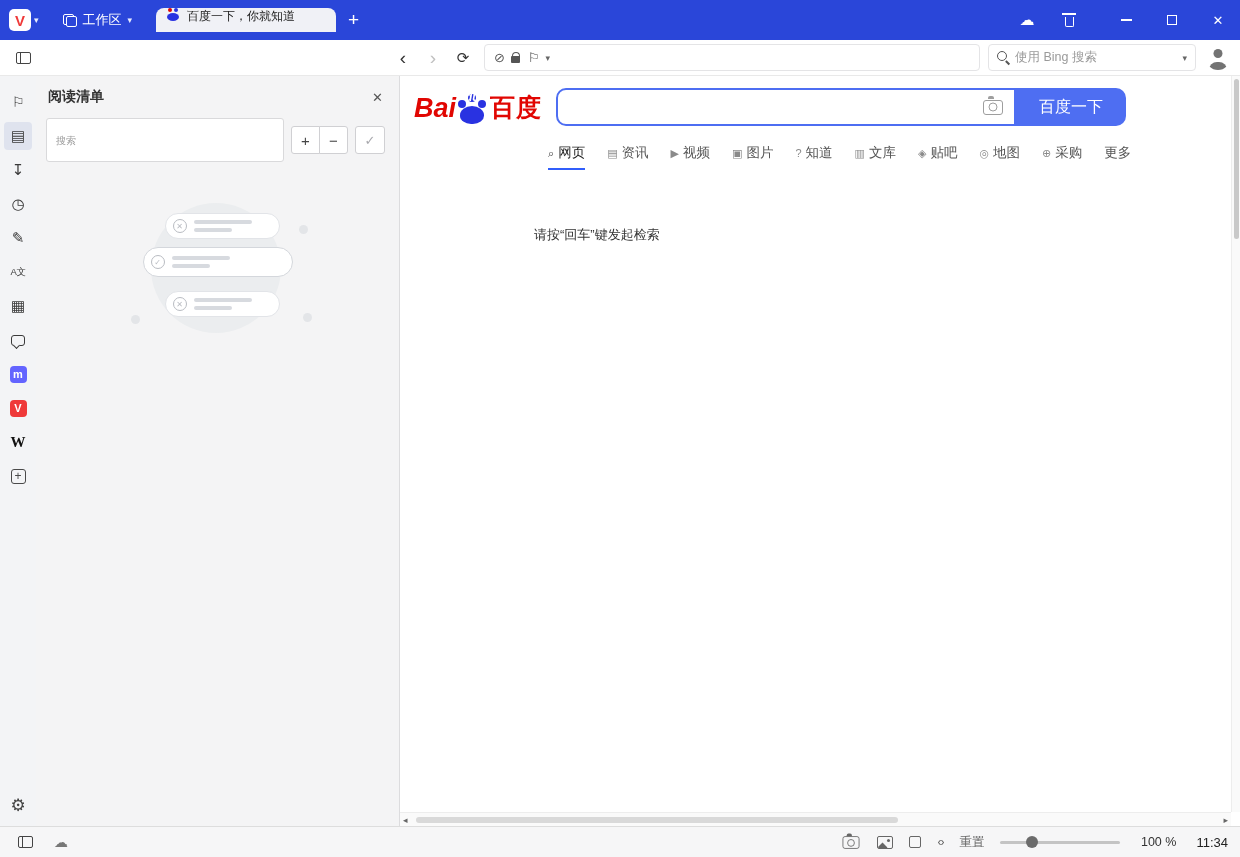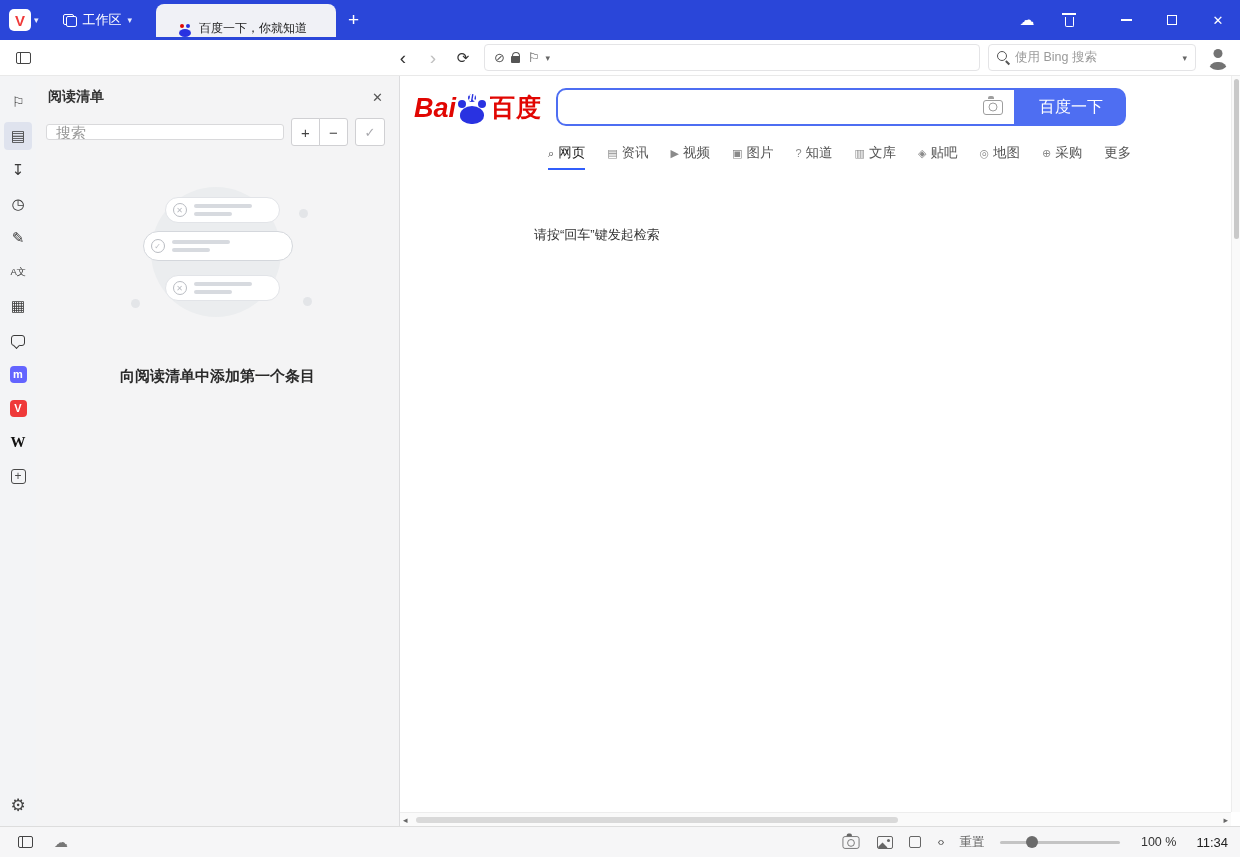--- a/index.html
+++ b/index.html
@@ -10,21 +10,21 @@
   .titlebar { flex:0 0 40px; background:#2a46d9; display:flex; align-items:flex-end; color:#fff; }
   .tb-left { display:flex; align-items:center; height:40px; }
   .vivaldi-btn { display:flex; align-items:center; gap:3px; padding:0 6px 0 9px; height:40px; cursor:pointer; }
   .v-badge { width:22px; height:22px; background:#fff; border-radius:5px; color:#ef3939; font-weight:800; font-size:15px; display:flex; align-items:center; justify-content:center; }
   .caret { font-size:9px; color:#e8ecff; }
   .caret.dark { color:#666; }
   .workspace-btn { display:flex; align-items:center; gap:6px; height:40px; padding:0 10px; margin-left:8px; font-size:13px; cursor:pointer; }
   .layers-icon { position:relative; width:14px; height:13px; }
   .layers-icon::before { content:""; position:absolute; left:0; top:0; width:9px; height:9px; border:1.4px solid #fff; border-radius:2px; }
   .layers-icon::after { content:""; position:absolute; right:0; bottom:0; width:9px; height:9px; border:1.4px solid #fff; border-radius:2px; background:#2a46d9; }
-  .tab { margin-left:14px; width:180px; height:33px; background:#f0f1f6; border-radius:8px 8px 0 0; display:flex; align-items:flex-end; gap:7px; padding:0 22px; color:#1c1c1c; font-size:12px; cursor:pointer; }
+  .tab { margin-left:14px; width:180px; height:24px; background:#f0f1f6; border-radius:8px 8px 0 0; display:flex; align-items:flex-start; gap:7px; padding:0 10px; color:#1c1c1c; font-size:12px; cursor:pointer; }
   .tab-title { white-space:nowrap; overflow:hidden; text-overflow:ellipsis; }
   .paw-mini { position:relative; width:14px; height:13px; flex:0 0 14px; }
   .paw-mini::before { content:""; position:absolute; left:1px; top:5px; width:12px; height:8px; background:#2932e1; border-radius:50%; }
   .paw-mini::after { content:""; position:absolute; left:2px; top:0; width:4px; height:4px; background:#e10602; border-radius:50%; box-shadow:6px 0 0 #2932e1; }
   .newtab-btn { font-size:19px; padding:0 12px; height:40px; display:flex; align-items:center; cursor:pointer; }
   .tb-spacer { flex:1; }
   .tb-right { display:flex; align-items:center; height:40px; gap:24px; padding-right:14px; }
   .tb-icon { font-size:15px; cursor:pointer; display:flex; align-items:center; justify-content:center; width:18px; }
   .trash-shape { width:9px; height:10px; border:1.5px solid #fff; border-top:none; border-radius:0 0 2px 2px; position:relative; margin-top:3px; }
   .trash-shape::before { content:""; position:absolute; top:-3.5px; left:-3.2px; width:14px; height:1.5px; background:#fff; }
@@ -74,21 +74,21 @@
   .bubble-icon { width:14px; height:11px; border:1.5px solid #3a3a3a; border-radius:3px; position:relative; }
   .bubble-icon::after { content:""; position:absolute; left:2px; bottom:-3.6px; width:4px; height:4px; border-right:1.5px solid #3a3a3a; border-bottom:1.5px solid #3a3a3a; transform:rotate(45deg); background:#f3f4f6; }
   .rail-gear { margin-top:auto; margin-bottom:10px; font-size:17px; color:#444; cursor:pointer; }
 
   
   .panel { flex:0 0 364px; background:#f4f4f5; border-right:1px solid #dcdcde; display:flex; flex-direction:column; }
   .panel-header { display:flex; align-items:center; padding:12px 16px 10px 12px; }
   .panel-title { font-size:14px; font-weight:700; color:#333; }
   .panel-close { margin-left:auto; font-size:13px; color:#555; cursor:pointer; }
   .panel-controls { display:flex; align-items:center; padding:2px 14px 0 10px; gap:7px; }
-  .panel-search { flex:1; height:16px; border:1px solid #d9d9db; border-radius:3px; background:#fff; padding:0 9px; font-size:15px; color:#333; outline:none; font-family:inherit; }
+  .panel-search { flex:1; height:44px; border:1px solid #d9d9db; border-radius:3px; background:#fff; padding:0 9px; font-size:10px; color:#333; outline:none; font-family:inherit; }
   .panel-search::placeholder { color:#9a9a9a; }
   .seg { display:flex; }
   .seg-btn { width:29px; height:28px; background:#fff; border:1px solid #d0d0d3; font-size:15px; color:#444; display:flex; align-items:center; justify-content:center; cursor:pointer; }
   .seg-btn.first { border-radius:3px 0 0 3px; }
   .seg-btn.last { border-radius:0 3px 3px 0; margin-left:-1px; }
   .check-btn { width:30px; height:28px; background:#fff; border:1px solid #d0d0d3; border-radius:3px; font-size:13px; color:#a8a8ad; display:flex; align-items:center; justify-content:center; cursor:pointer; }
   .illu { position:relative; width:230px; height:152px; margin:35px auto 0; }
   .illu-circle { position:absolute; left:48px; top:6px; width:130px; height:130px; border-radius:50%; background:#ebedef; }
   .card { position:absolute; background:#fff; border:1px solid #e2e4e8; display:flex; align-items:center; gap:7px; padding-left:7px; }
   .card.c1 { top:16px; left:62px; width:115px; height:26px; border-radius:13px; }
@@ -277,21 +277,20 @@
             <span class="ci">✕</span>
             <span class="l-col">
               <i class="l l1"></i>
               <i class="l l2"></i>
             </span>
           </div>
         <i class="dot d1"></i>
           <i class="dot d2"></i>
           <i class="dot d3"></i>
       </div>
-      <div class="empty-title">向阅读清单中添加第一个条目</div>
     </div>
 
     <div class="content">
       <div class="search-row">
         <div class="logo">
           <span class="bai">Bai</span>
           <span class="paw">
             <i class="toe t1"></i>
               <i class="toe t2"></i>
               <i class="toe t3"></i>

